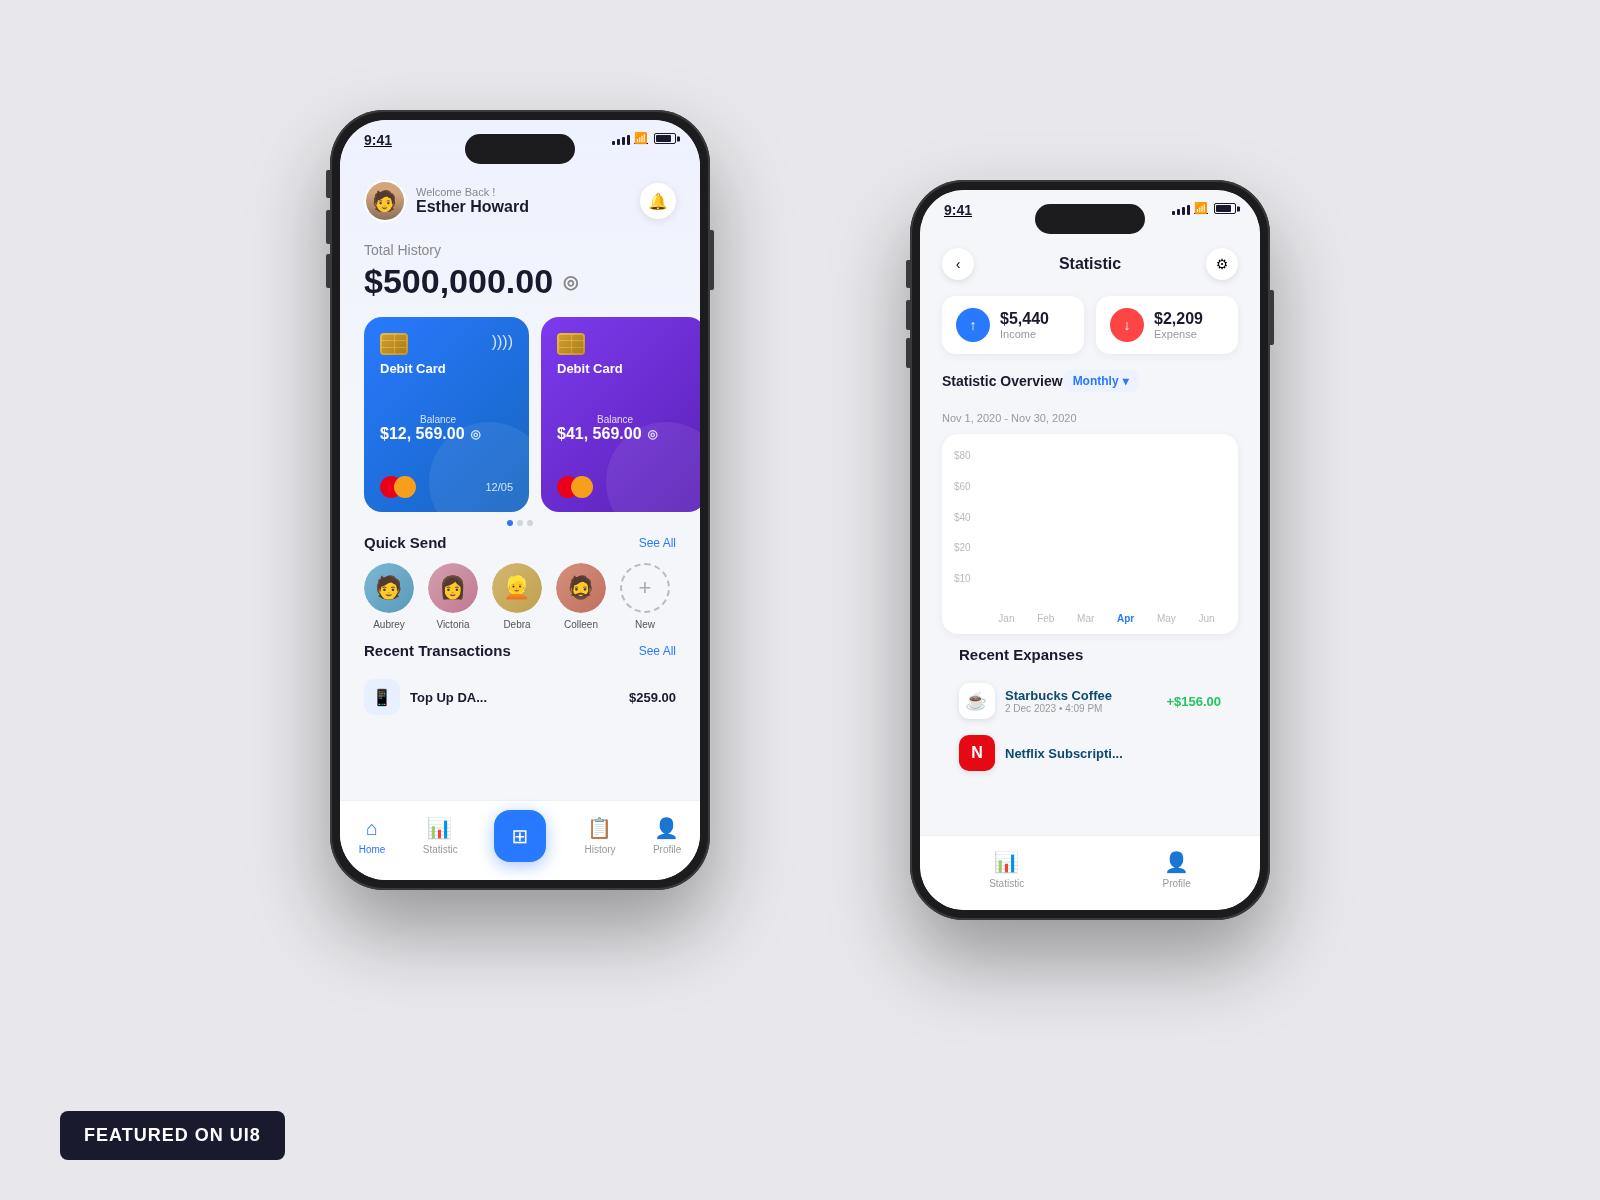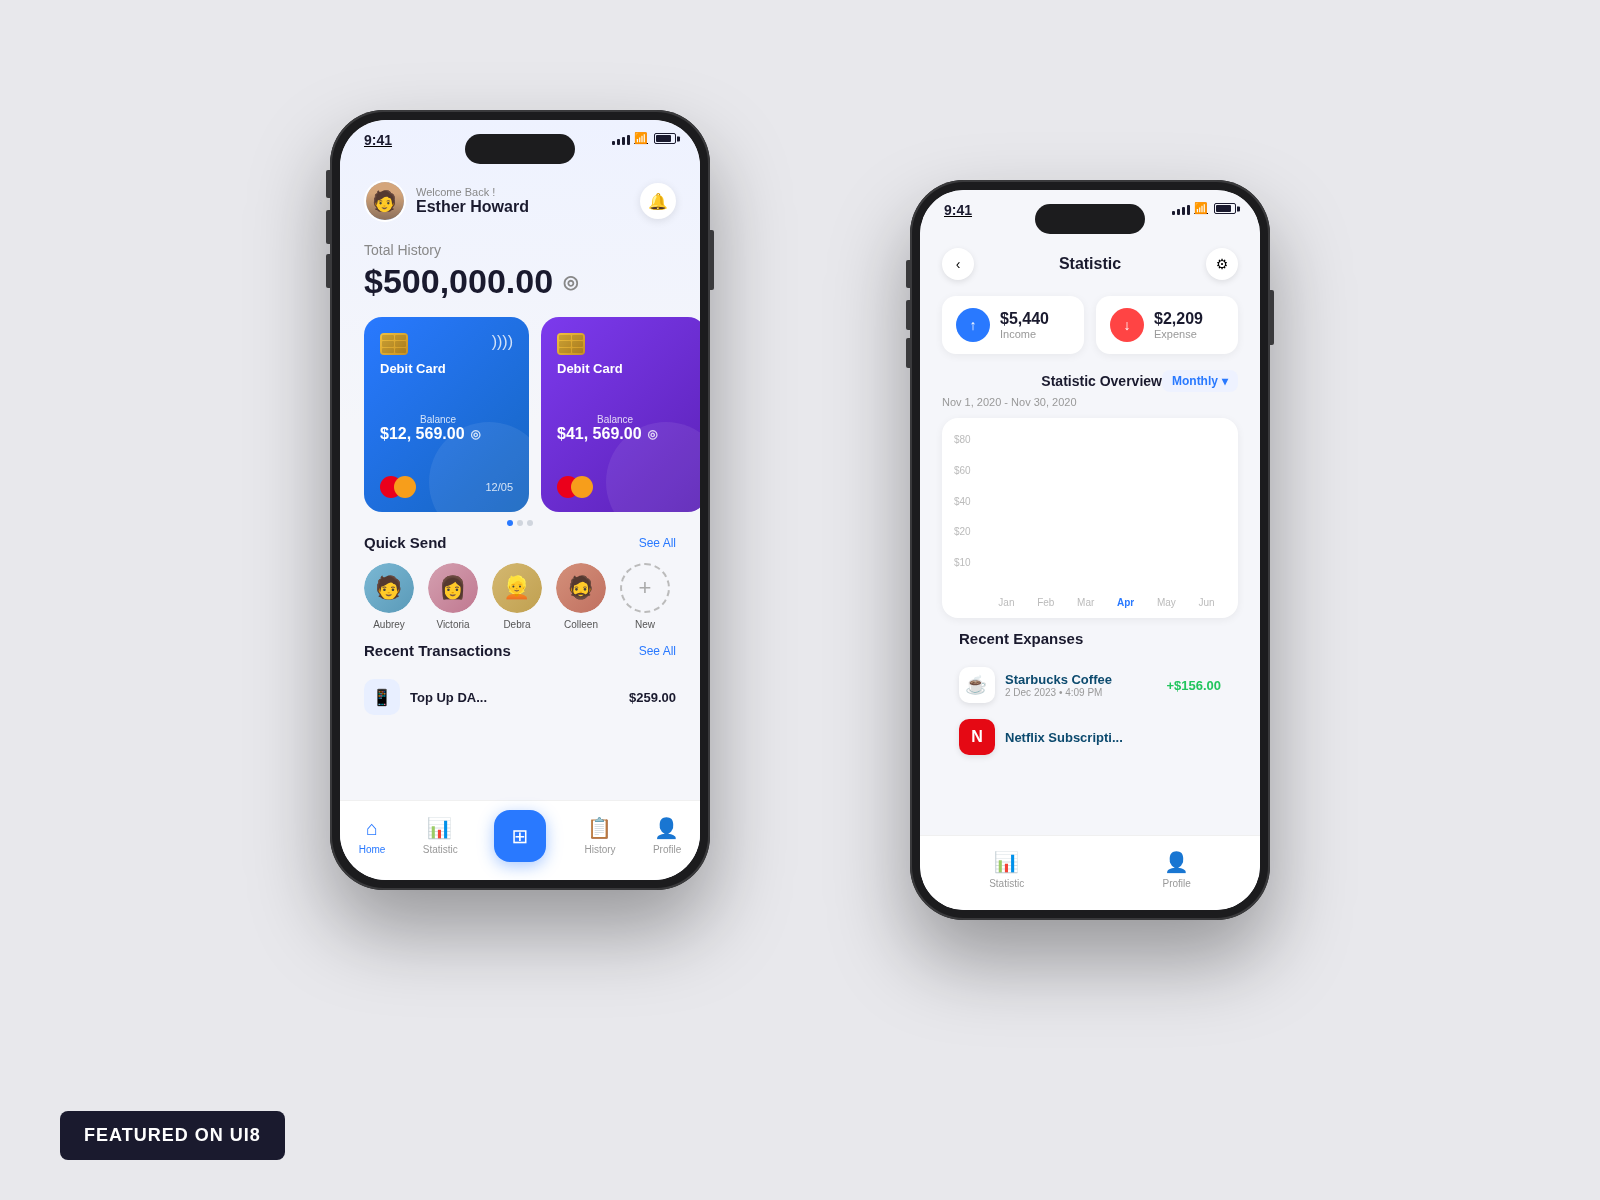--- a/index.html
+++ b/index.html
@@ -683,22 +683,22 @@
     }
 
     
     .overview-section {
       padding: 0 22px;
     }
 
     .overview-header {
       display: flex;
       align-items: center;
-      justify-content: flex-end;
-      margin-bottom: 4px;
+      justify-content: flex-start;
+      margin-bottom: 20px;
     }
 
     .overview-title {
       font-size: 14px;
       font-weight: 700;
       color: #1a1a2e;
     }
 
     .monthly-btn {
       background: #eef2ff;

